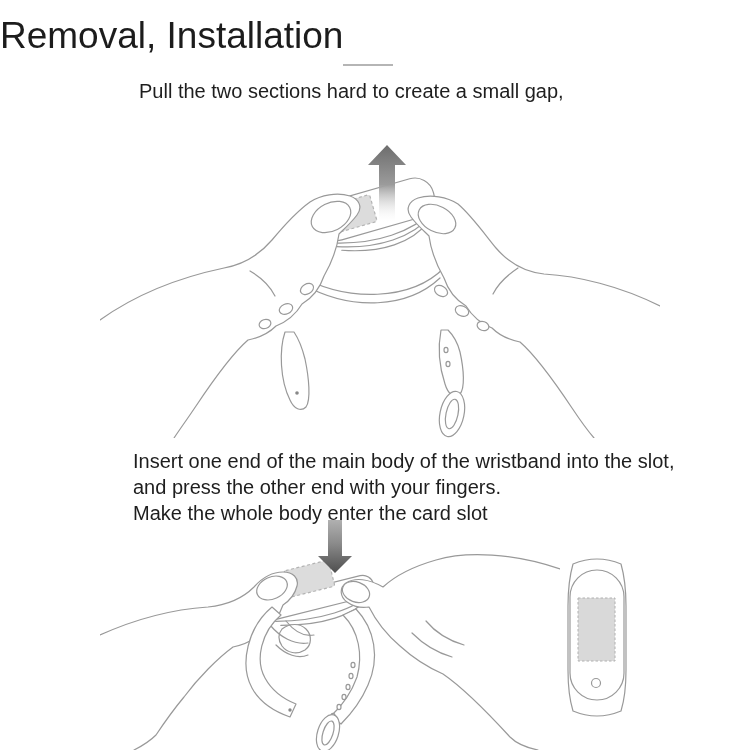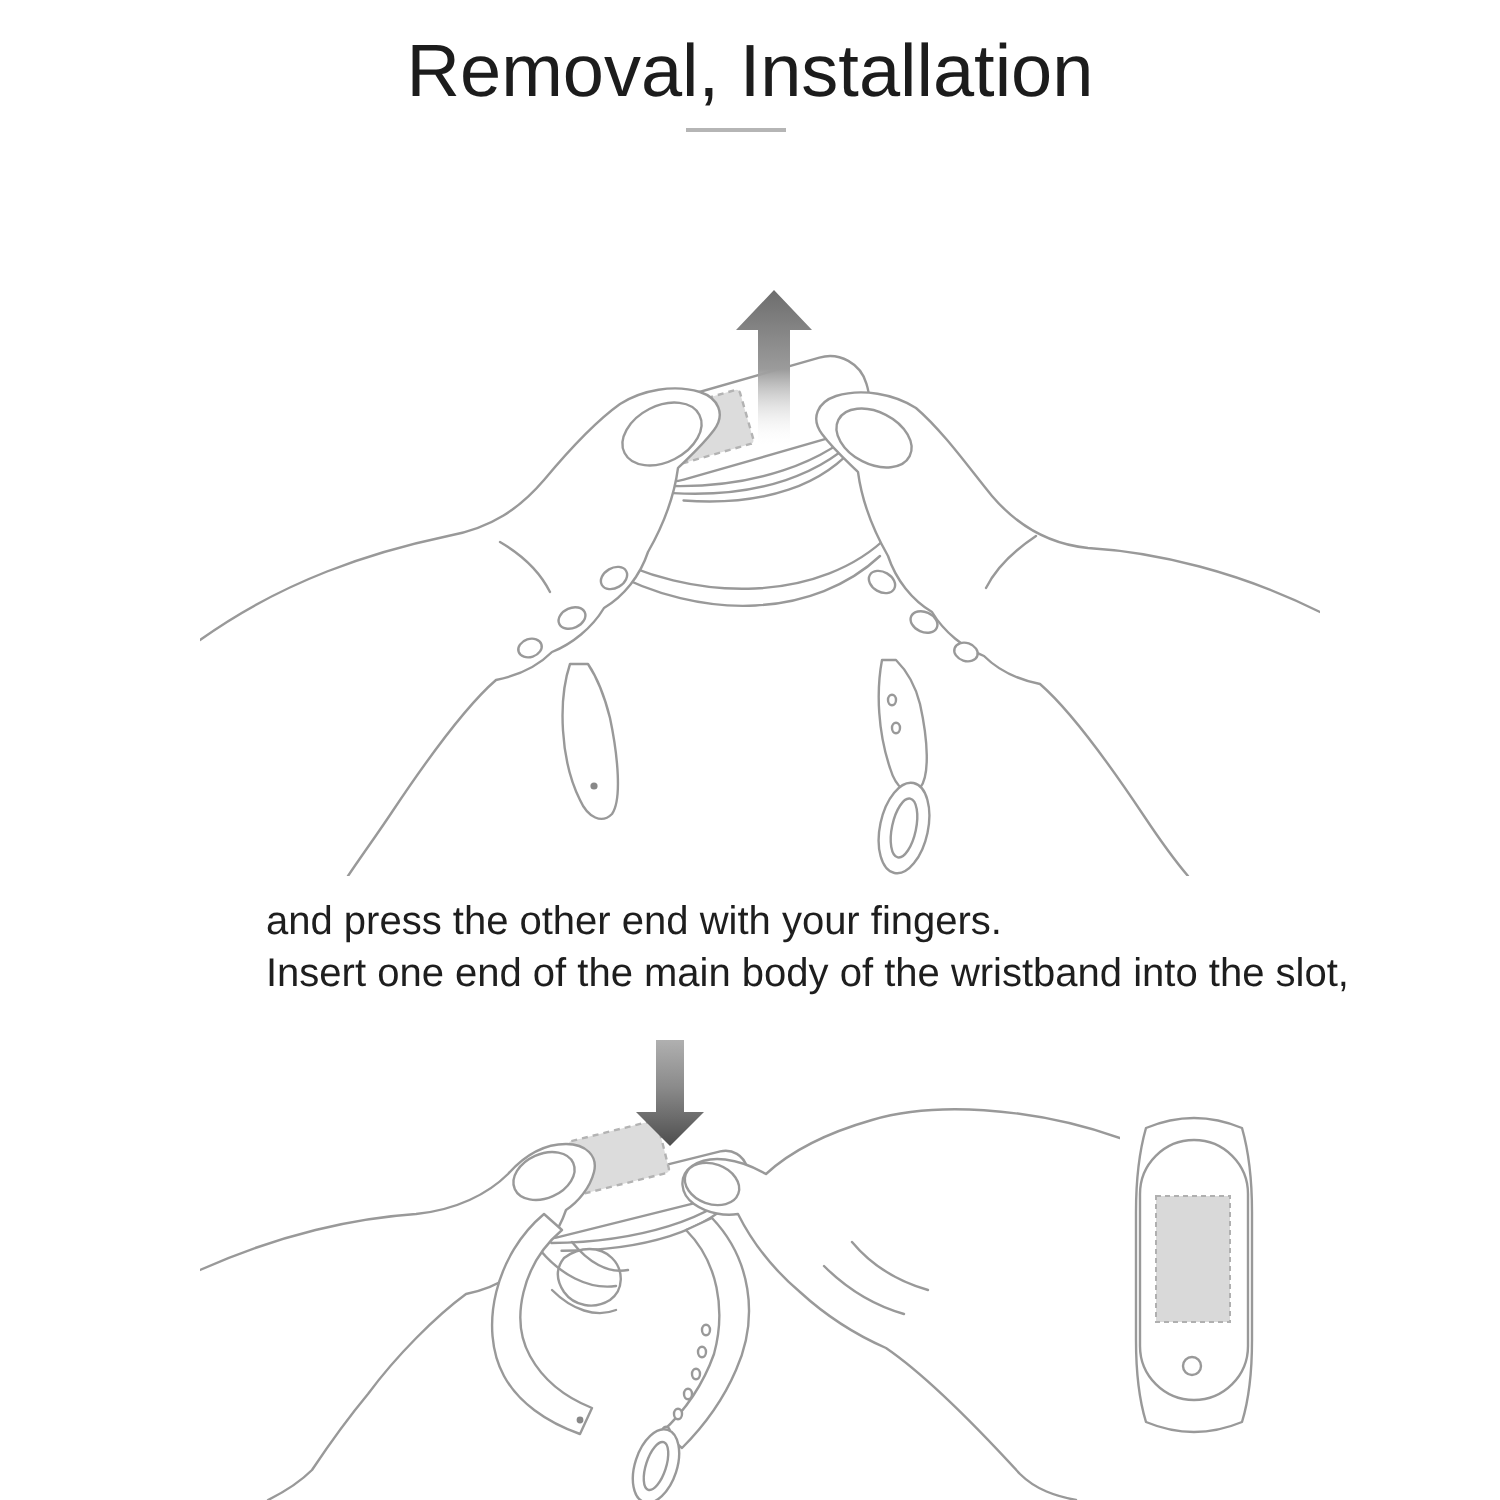--- a/index.html
+++ b/index.html
@@ -4,21 +4,21 @@
 <style>
   html,body{margin:0;padding:0;}
   body{
     width:750px;height:750px;position:relative;overflow:hidden;
     background:#ffffff;
     font-family:"Liberation Sans", sans-serif;
     color:#1c1c1c;
   }
   .abs{position:absolute;}
   #title{
-    top:14px;left:0;width:750px;text-align:center;
+    top:14px;left:0;width:750px;
     font-size:37px;line-height:1.2;color:#1c1c1c;letter-spacing:0;
   }
   #divider{
     top:64px;left:343px;width:50px;height:2px;background:#b5b5b5;
   }
   .para{font-size:20px;line-height:26px;color:#1e1e1e;white-space:nowrap;}
   #p1{top:78px;left:133px;}
   #p1 .first{margin-left:6px;}
   #p2{top:448px;left:133px;}
   
@@ -27,20 +27,21 @@
   .wh{fill:#ffffff;stroke:#999;stroke-width:1.2;stroke-linejoin:round;}
   .screen{fill:#dcdcdc;stroke:#b3b3b3;stroke-width:1.2;stroke-dasharray:3 2.5;}
 </style>
 </head>
 <body>
 
 <div class="abs" id="title">Removal, Installation</div>
 <div class="abs" id="divider"></div>
 
 <div class="abs para" id="p1">
+  <div class="first">Pull the two sections hard to create a small gap,</div>
 </div>
 
 <svg class="abs" style="left:100px;top:138px;" width="560" height="300" viewBox="0 0 560 300">
   <defs>
     <linearGradient id="gUp" x1="0" y1="7" x2="0" y2="86" gradientUnits="userSpaceOnUse">
       <stop offset="0" stop-color="#6d6d6d"></stop>
       <stop offset="0.5" stop-color="#9b9b9b"></stop>
       <stop offset="1" stop-color="#ffffff" stop-opacity="0"></stop>
     </linearGradient>
   </defs>
@@ -84,22 +85,23 @@
     <ellipse class="wh" cx="346" cy="212" rx="2" ry="2.6"></ellipse>
     <ellipse class="wh" cx="348" cy="226" rx="2" ry="2.6"></ellipse>
     <ellipse class="wh" cx="352" cy="276" rx="12" ry="23" transform="rotate(12 352 276)"></ellipse>
     <ellipse class="wh" cx="352" cy="276" rx="6" ry="15" transform="rotate(12 352 276)"></ellipse>
   </g>
 
   <path d="M 287,7 L 306,27 L 295,27 L 295,84 L 279,84 L 279,27 L 268,27 Z" fill="url(#gUp)" stroke="none"></path>
 </svg>
 
 <div class="abs para" id="p2">
+  <div>Insert one end of the main body of the wristband into the slot,</div>
   <div>and press the other end with your fingers.</div>
-  <div>Insert one end of the main body of the wristband into the slot,</div>
+  <div>Make the whole body enter the card slot</div>
 </div>
 
 <svg class="abs" style="left:100px;top:517px;" width="460" height="233" viewBox="0 0 460 233">
   <defs>
     <linearGradient id="gDown" x1="0" y1="3" x2="0" y2="56" gradientUnits="userSpaceOnUse">
       <stop offset="0" stop-color="#b0b0b0"></stop>
       <stop offset="0.45" stop-color="#8a8a8a"></stop>
       <stop offset="1" stop-color="#4e4e4e"></stop>
     </linearGradient>
   </defs>

